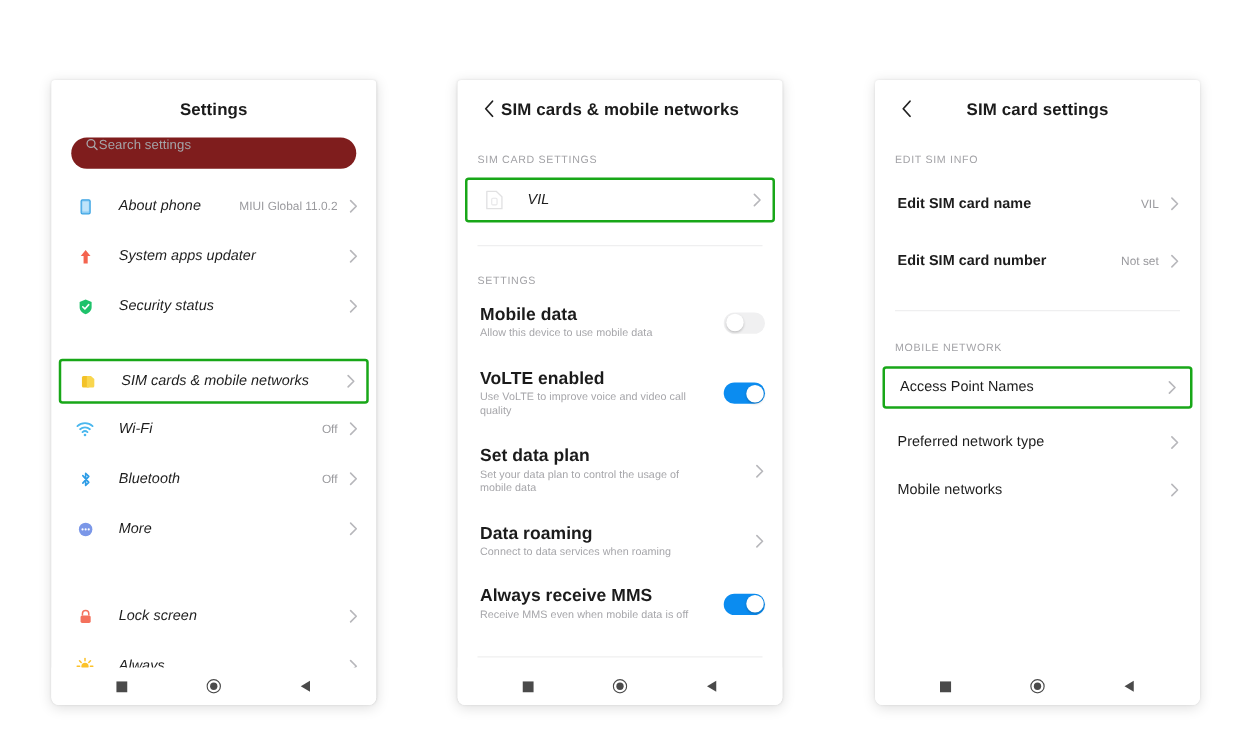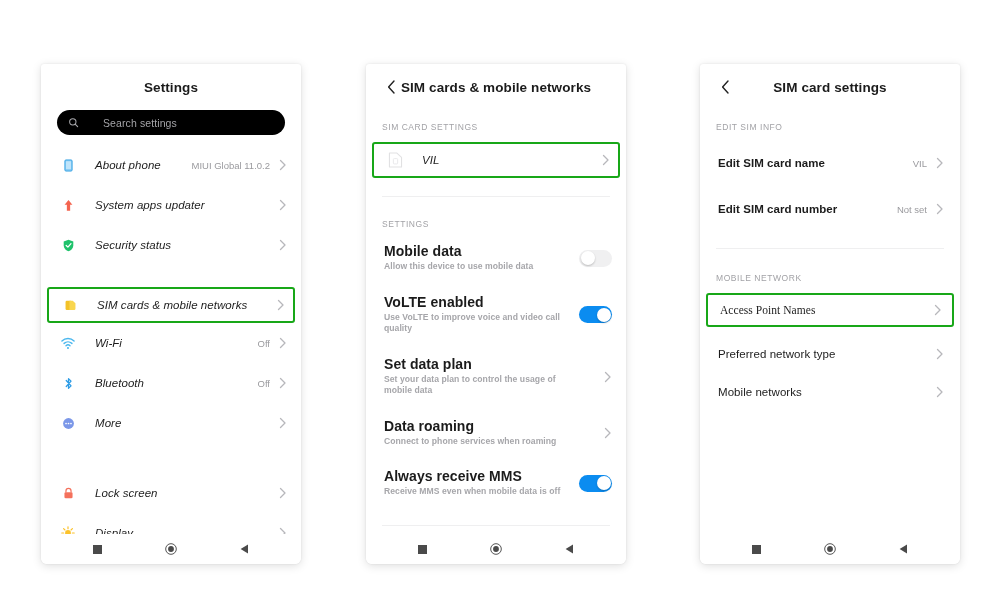--- a/index.html
+++ b/index.html
@@ -69,26 +69,26 @@
     align-items: center;
     justify-content: center;
     color: #222;
   }
   .back-arrow svg { display: block; }
 
   
   .search-wrap { padding: 0 16px 10px 16px; }
   .search-box {
     height: 25px;
-    background: #000000;
+    background: #7f1d1d;
     border-radius: 13px;
     display: flex;
-    align-items: center;
+    align-items: flex-start;
     padding: 0 11px;
-    gap: 24px;
+    gap: 0;
   }
   .search-icon { flex: 0 0 auto; display:block; color:#a9a9ad; }
   .search-ph {
     font-size: 10.5px;
     color: #a4a4a8;
     letter-spacing: .1px;
   }
 
   
   .rows { }
@@ -174,21 +174,20 @@
     line-height: 14px;
     letter-spacing: .05px;
   }
   .lrow .t2 {
     font-size: 8.6px;
     color: #a6a6aa;
     line-height: 11.5px;
     margin-top: 3px;
     max-width: 178px;
     letter-spacing: .05px;
-    font-weight: bold;
   }
   .lrow .right {
     flex: 0 0 auto;
     display: flex;
     align-items: center;
     align-self: center;
   }
 
   
   .toggle {
@@ -232,21 +231,20 @@
     color: #9a9a9e;
     margin-right: 9px;
   }
   .prow.hl {
     border: 2.5px solid #18a718;
     border-radius: 3px;
     margin: 0 6px;
     padding-left: 12px;
     padding-right: 10px;
     min-height: 34px;
-    font-family: Liberation Serif, serif;
   }
 
   
   .navbar {
     flex: 0 0 auto;
     height: 30px;
     display: flex;
     align-items: center;
     justify-content: center;
     gap: 58px;
@@ -431,21 +429,21 @@
                 <line x1="10" y1="15.4" x2="10" y2="17.8"></line>
                 <line x1="2.2" y1="10" x2="4.6" y2="10"></line>
                 <line x1="15.4" y1="10" x2="17.8" y2="10"></line>
                 <line x1="4.5" y1="4.5" x2="6.2" y2="6.2"></line>
                 <line x1="13.8" y1="13.8" x2="15.5" y2="15.5"></line>
                 <line x1="15.5" y1="4.5" x2="13.8" y2="6.2"></line>
                 <line x1="6.2" y1="13.8" x2="4.5" y2="15.5"></line>
               </g>
             </svg>
           </span>
-          <span class="label">Display</span>
+          <span class="label">Always</span>
           <span class="value"></span>
           <span class="chev">
             <svg class="ic" width="8" height="12" viewBox="0 0 8 12">
                 <polyline points="1.5,1.5 6,6 1.5,10.5" fill="none" stroke="currentColor" stroke-width="1.3" stroke-linecap="round" stroke-linejoin="round"></polyline>
               </svg>
           </span>
         </div>
 
       </div>
     </div>
@@ -542,21 +540,21 @@
             <svg class="ic" width="8" height="12" viewBox="0 0 8 12">
                 <polyline points="1.5,1.5 6,6 1.5,10.5" fill="none" stroke="currentColor" stroke-width="1.3" stroke-linecap="round" stroke-linejoin="round"></polyline>
               </svg>
           </span>
         </div>
       </div>
 
       <div class="lrow">
         <div class="txt">
           <div class="t1">Data roaming</div>
-          <div class="t2">Connect to phone services when roaming</div>
+          <div class="t2">Connect to data services when roaming</div>
         </div>
         <div class="right">
           <span class="chev">
             <svg class="ic" width="8" height="12" viewBox="0 0 8 12">
                 <polyline points="1.5,1.5 6,6 1.5,10.5" fill="none" stroke="currentColor" stroke-width="1.3" stroke-linecap="round" stroke-linejoin="round"></polyline>
               </svg>
           </span>
         </div>
       </div>
 

